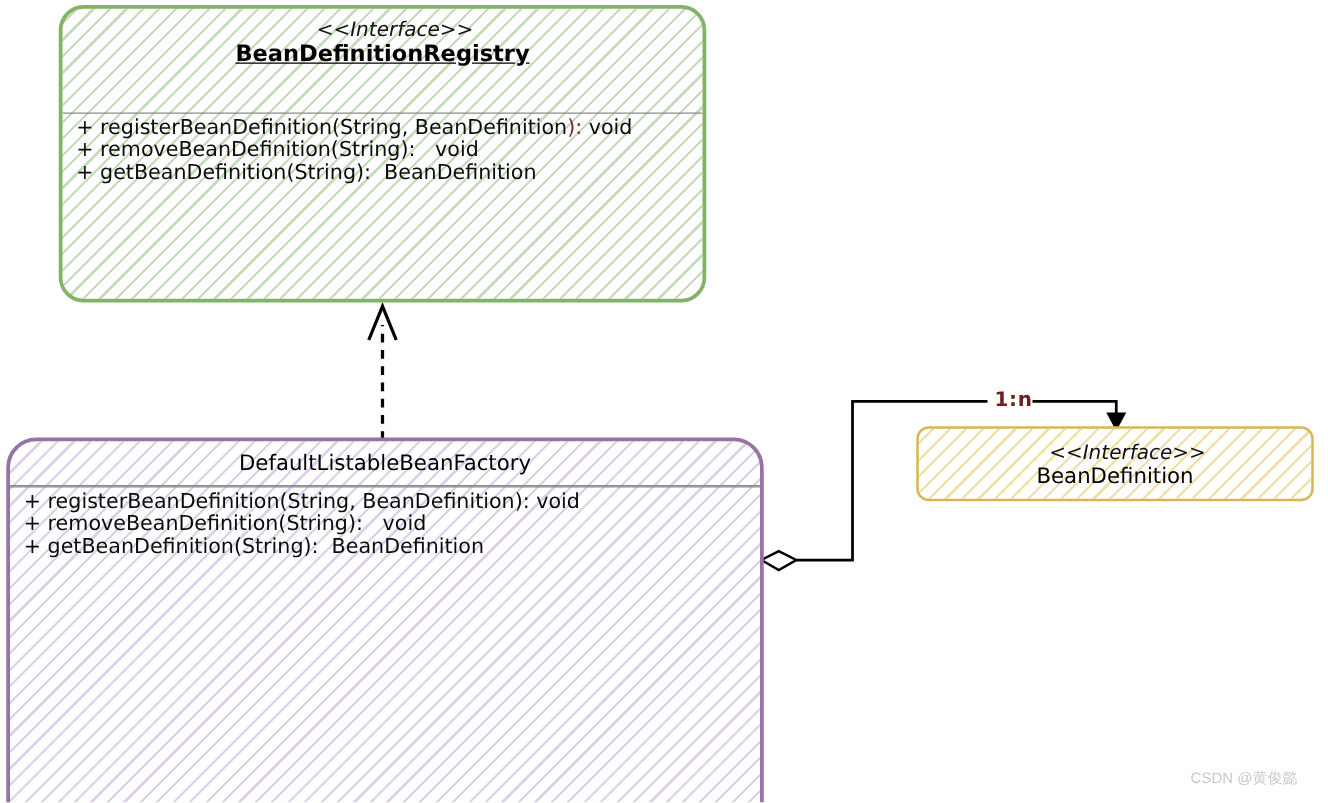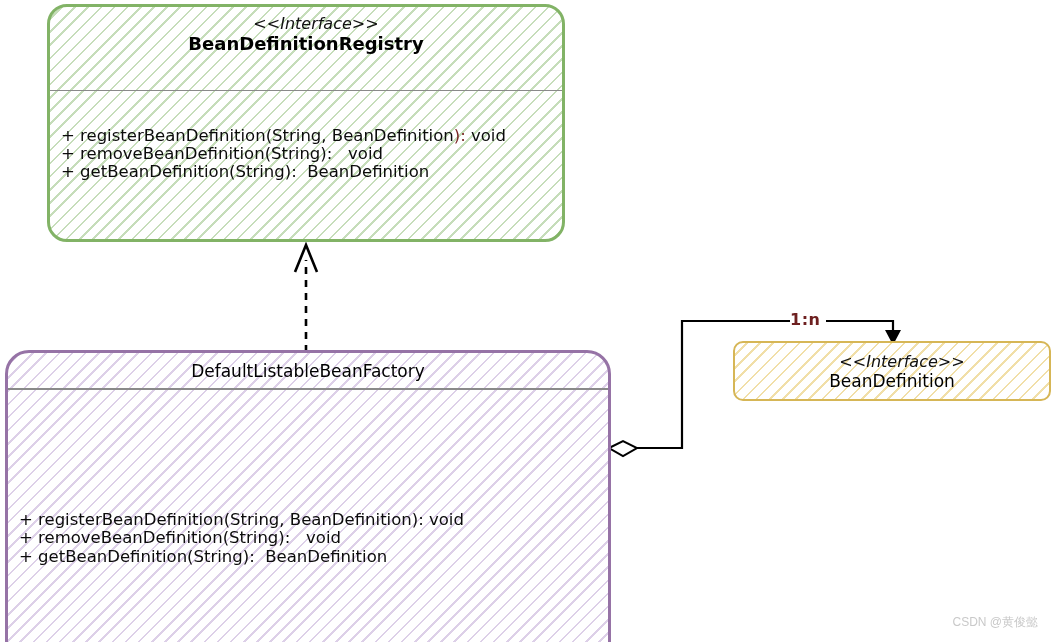--- a/index.html
+++ b/index.html
@@ -18,30 +18,30 @@
     border:3px solid #9673a6;border-radius:24px 24px 20px 20px;display:flex;flex-direction:column;}
   .box-definition{left:733px;top:341px;width:318px;height:60px;
     border:2.5px solid #d6b656;border-radius:10px;display:flex;flex-direction:column;
     align-items:center;justify-content:center;}
 
   .head{box-sizing:border-box;text-align:center;}
   .box-registry .head{height:83px;padding-top:7px;}
   .box-factory .head{height:35px;display:flex;align-items:center;justify-content:center;}
   .stereotype{font-style:italic;font-size:16px;color:#111;padding-left:20px;}
   .cls-title{font-size:17px;color:#000;}
-  .bold{font-weight:bold;font-size:18px;}
+  .bold{font-weight:bold;font-size:18px;text-decoration:underline;}
   .divider{border-top:1.4px solid #8a8a8a;width:100%;}
 
-  .rows{flex:1;display:flex;flex-direction:column;justify-content:center;
+  .rows{flex:1;display:flex;flex-direction:column;justify-content:flex-start;
     padding:2px 11px 24px 11px;box-sizing:border-box;}
   .rows.fields{flex:0 0 95px;padding-bottom:6px;}
   .row{font-size:16.5px;color:#0b0b0b;white-space:pre;line-height:1.1;}
   .accent{color:#7b2626;}
 
-  .rel-label{position:absolute;z-index:3;left:790px;top:310px;width:36px;text-align:left;
+  .rel-label{position:absolute;z-index:3;left:790px;top:310px;width:36px;text-align:right;
     background:#fff;color:#6e2020;font-size:16px;font-weight:bold;letter-spacing:0.5px;}
 
   .watermark{position:absolute;right:24px;bottom:11px;z-index:3;
     color:#c9c9c9;font-size:12px;font-family:"Liberation Sans","DejaVu Sans",sans-serif;}
 </style>
 </head>
 <body>
 
 <div class="canvas">
 

